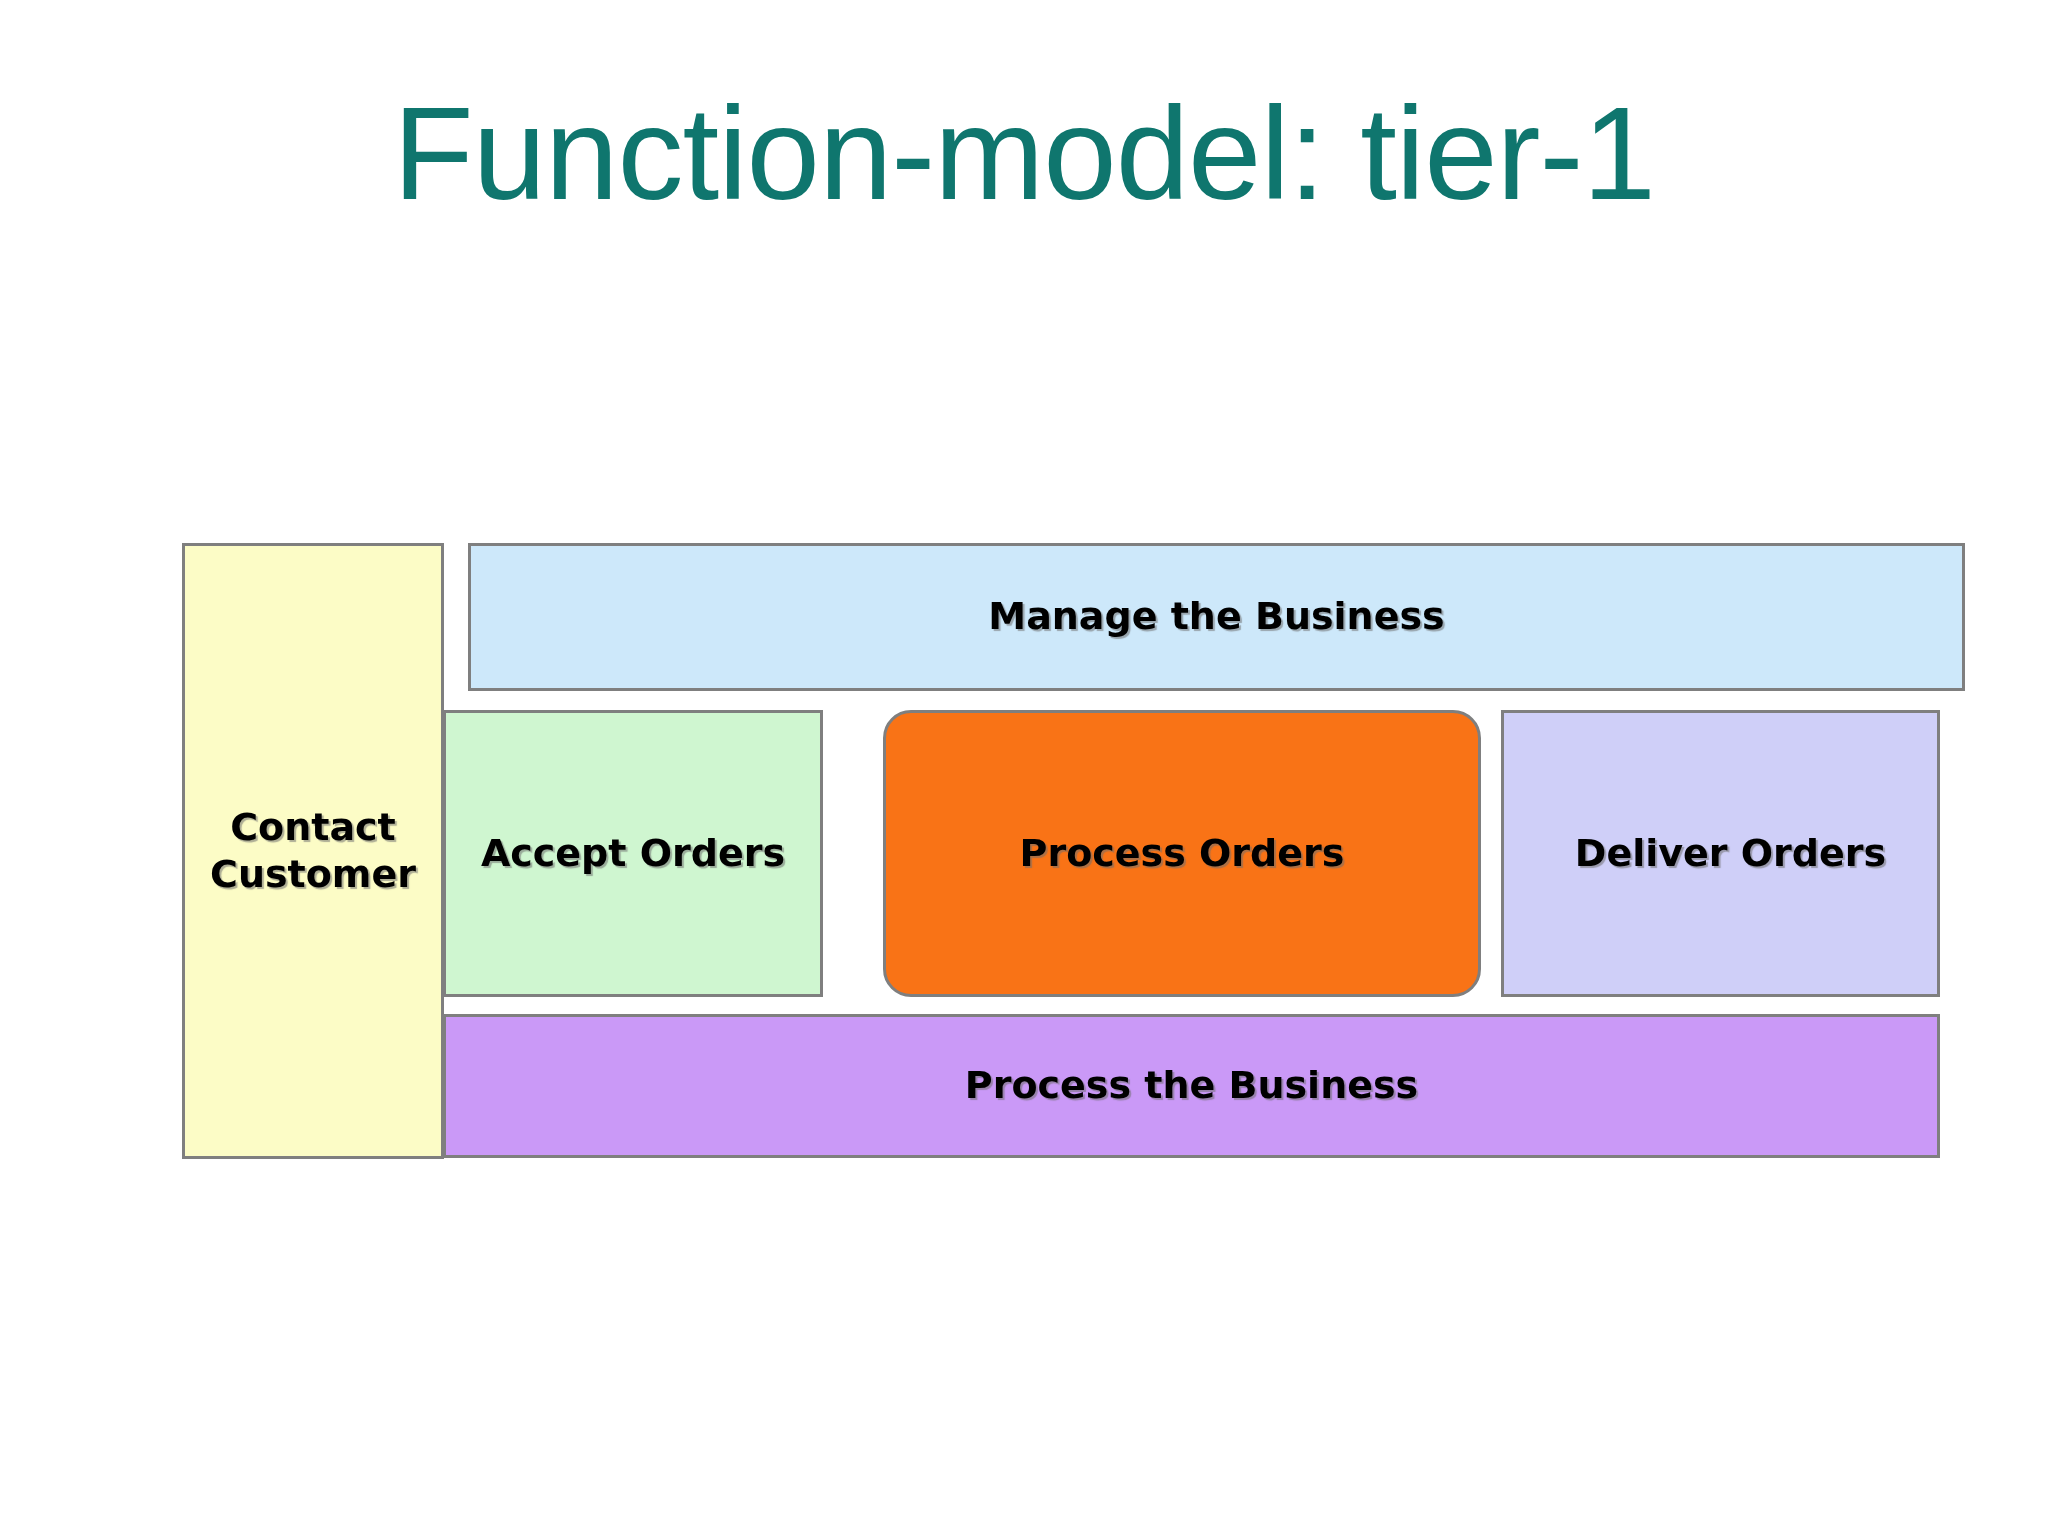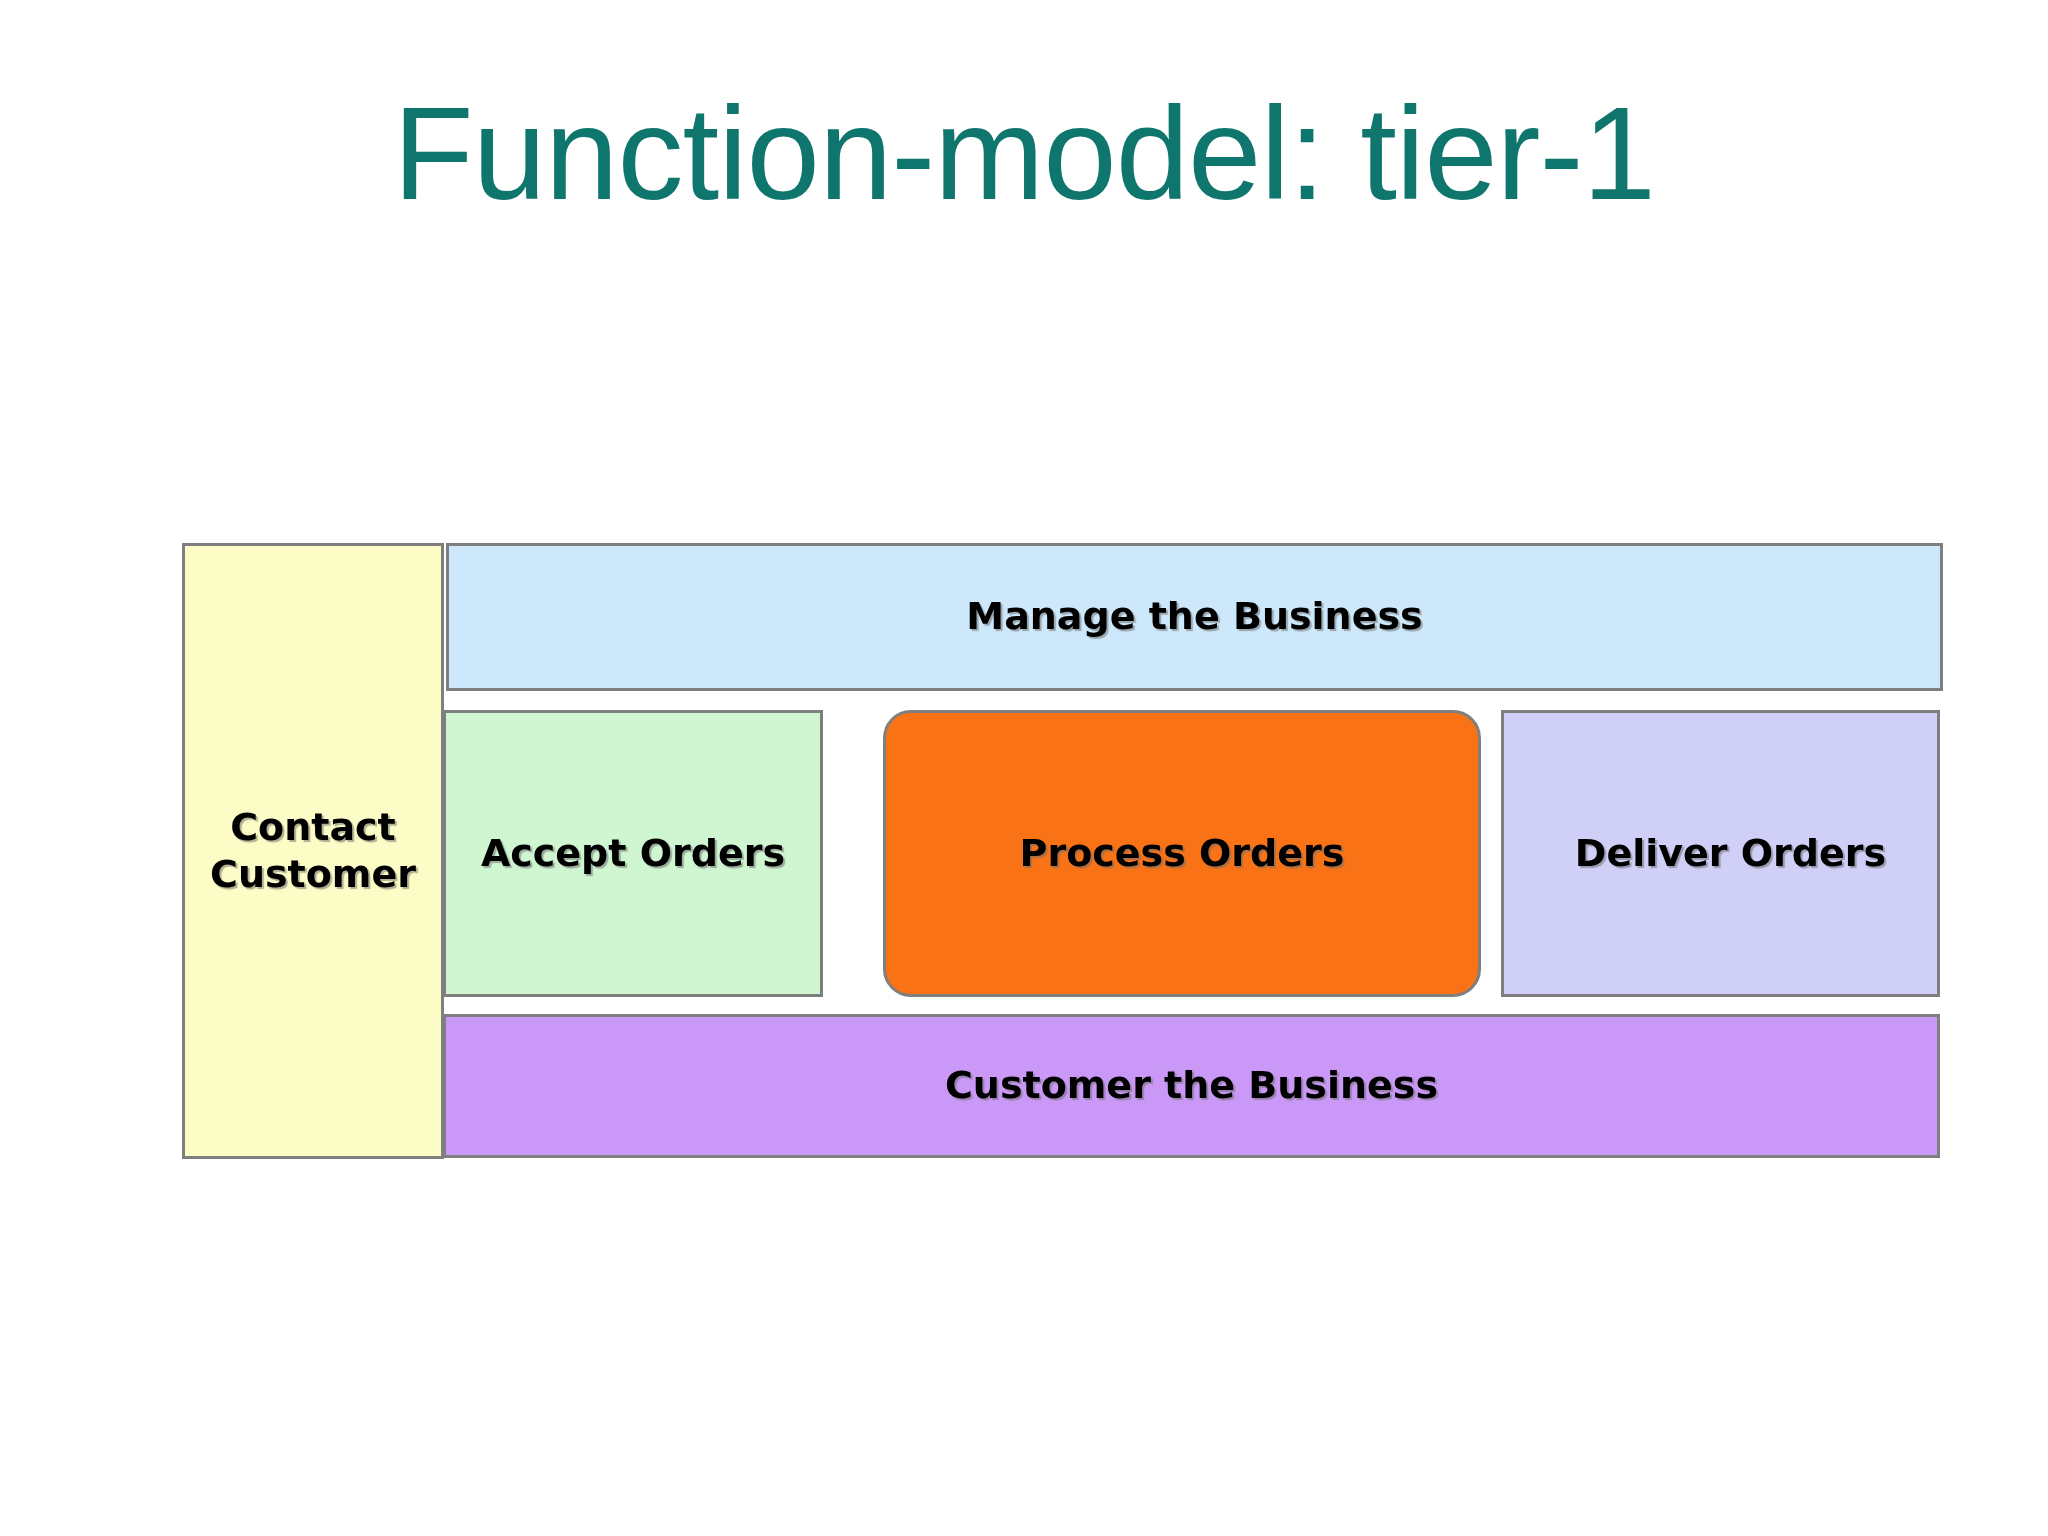--- a/index.html
+++ b/index.html
@@ -41,21 +41,21 @@
   .box .label {
     font-family: "DejaVu Sans", sans-serif;
     font-weight: bold;
     font-size: 38px;
     line-height: 1.25;
     color: #000000;
     text-shadow: 2px 2px 1px rgba(110, 110, 110, 0.55);
     padding: 0 14px;
   }
   .box-contact  { left: 150px;  top: 543px;  width: 262px;  height: 616px; margin-left: 32px; }
-  .box-manage   { left: 446px;  top: 543px;  width: 1497px; height: 148px; }
+  .box-manage   { left: 468px;  top: 543px;  width: 1497px; height: 148px; }
   .box-accept   { left: 443px;  top: 710px;  width: 380px;  height: 287px; }
   .box-process  { left: 883px;  top: 710px;  width: 598px;  height: 287px; }
   .box-deliver  { left: 1501px; top: 710px;  width: 439px;  height: 287px; padding-left: 20px; }
   .box-support  { left: 443px;  top: 1014px; width: 1497px; height: 144px; }
 </style>
 </head>
 <body>
 
 <div class="slide">
 
@@ -75,16 +75,16 @@
 
   <div class="box box-process" style="background-color: #f97316; border-radius: 28px;">
     <span class="label">Process Orders</span>
   </div>
 
   <div class="box box-deliver" style="background-color: rgb(207, 207, 248);">
     <span class="label">Deliver Orders</span>
   </div>
 
   <div class="box box-support" style="background-color: rgb(202, 153, 247);">
-    <span class="label">Customer the Business</span>
+    <span class="label">Process the Business</span>
   </div>
 
 </div>
 
 </body></html>

